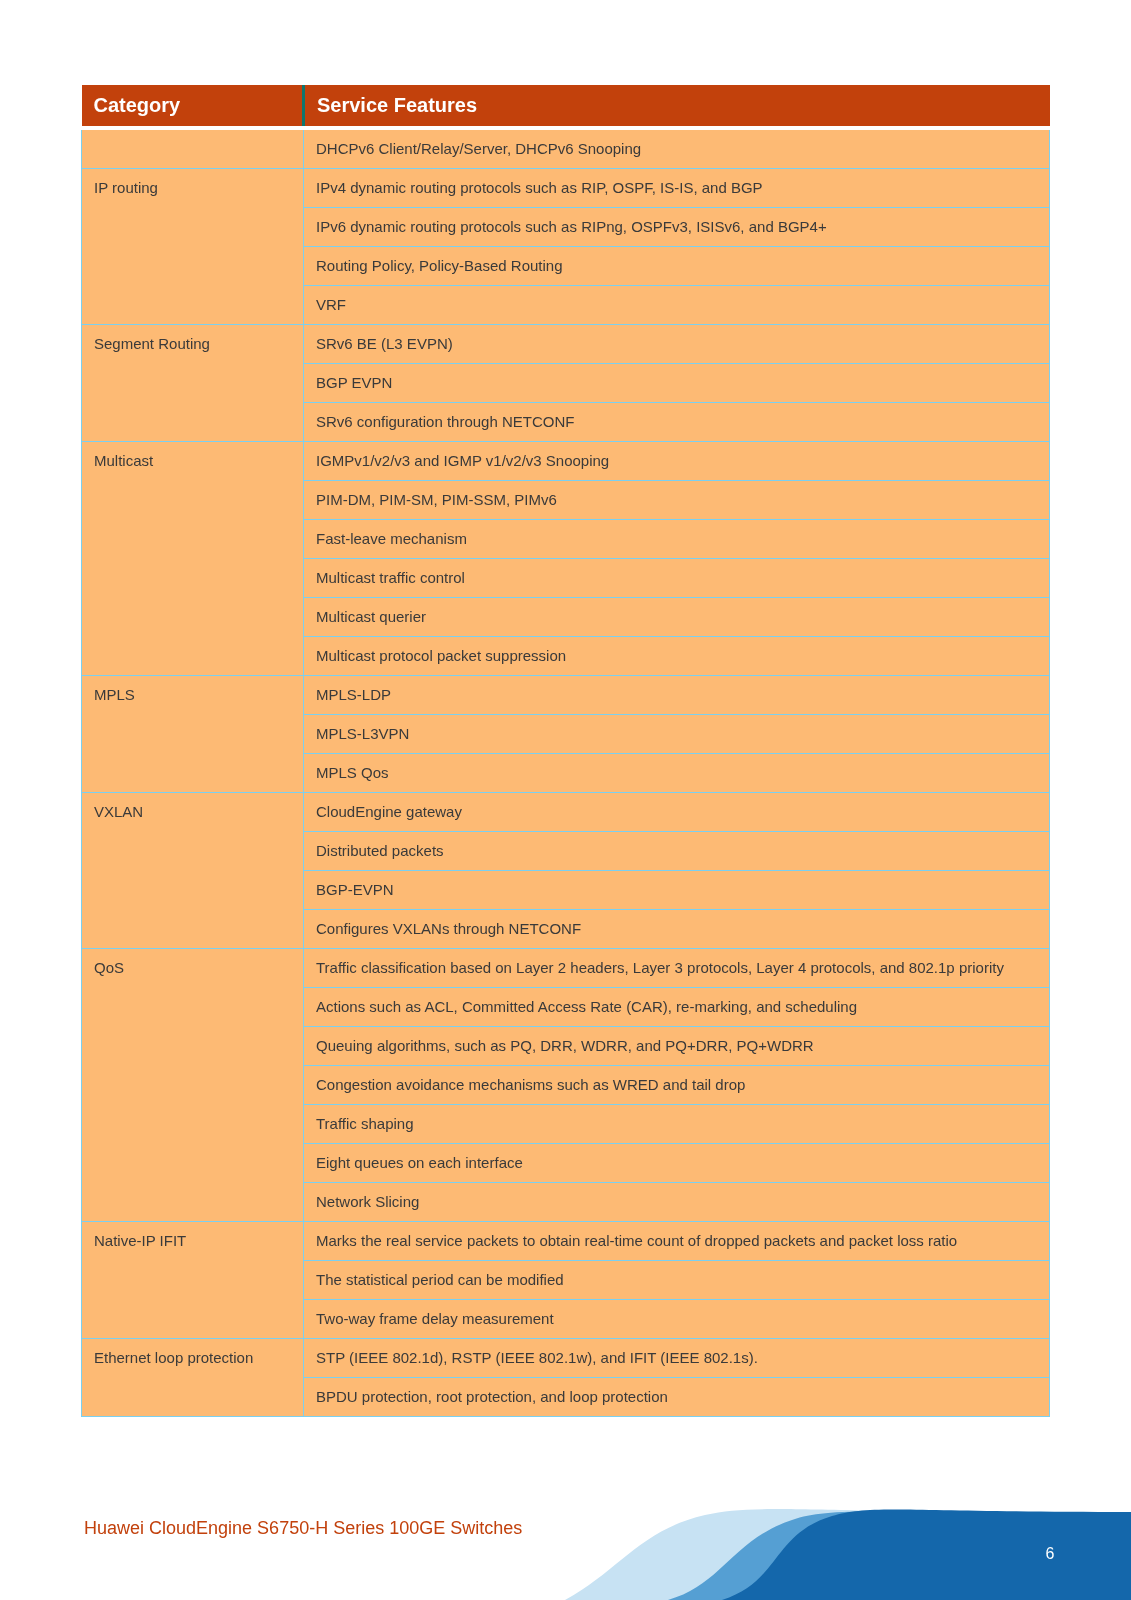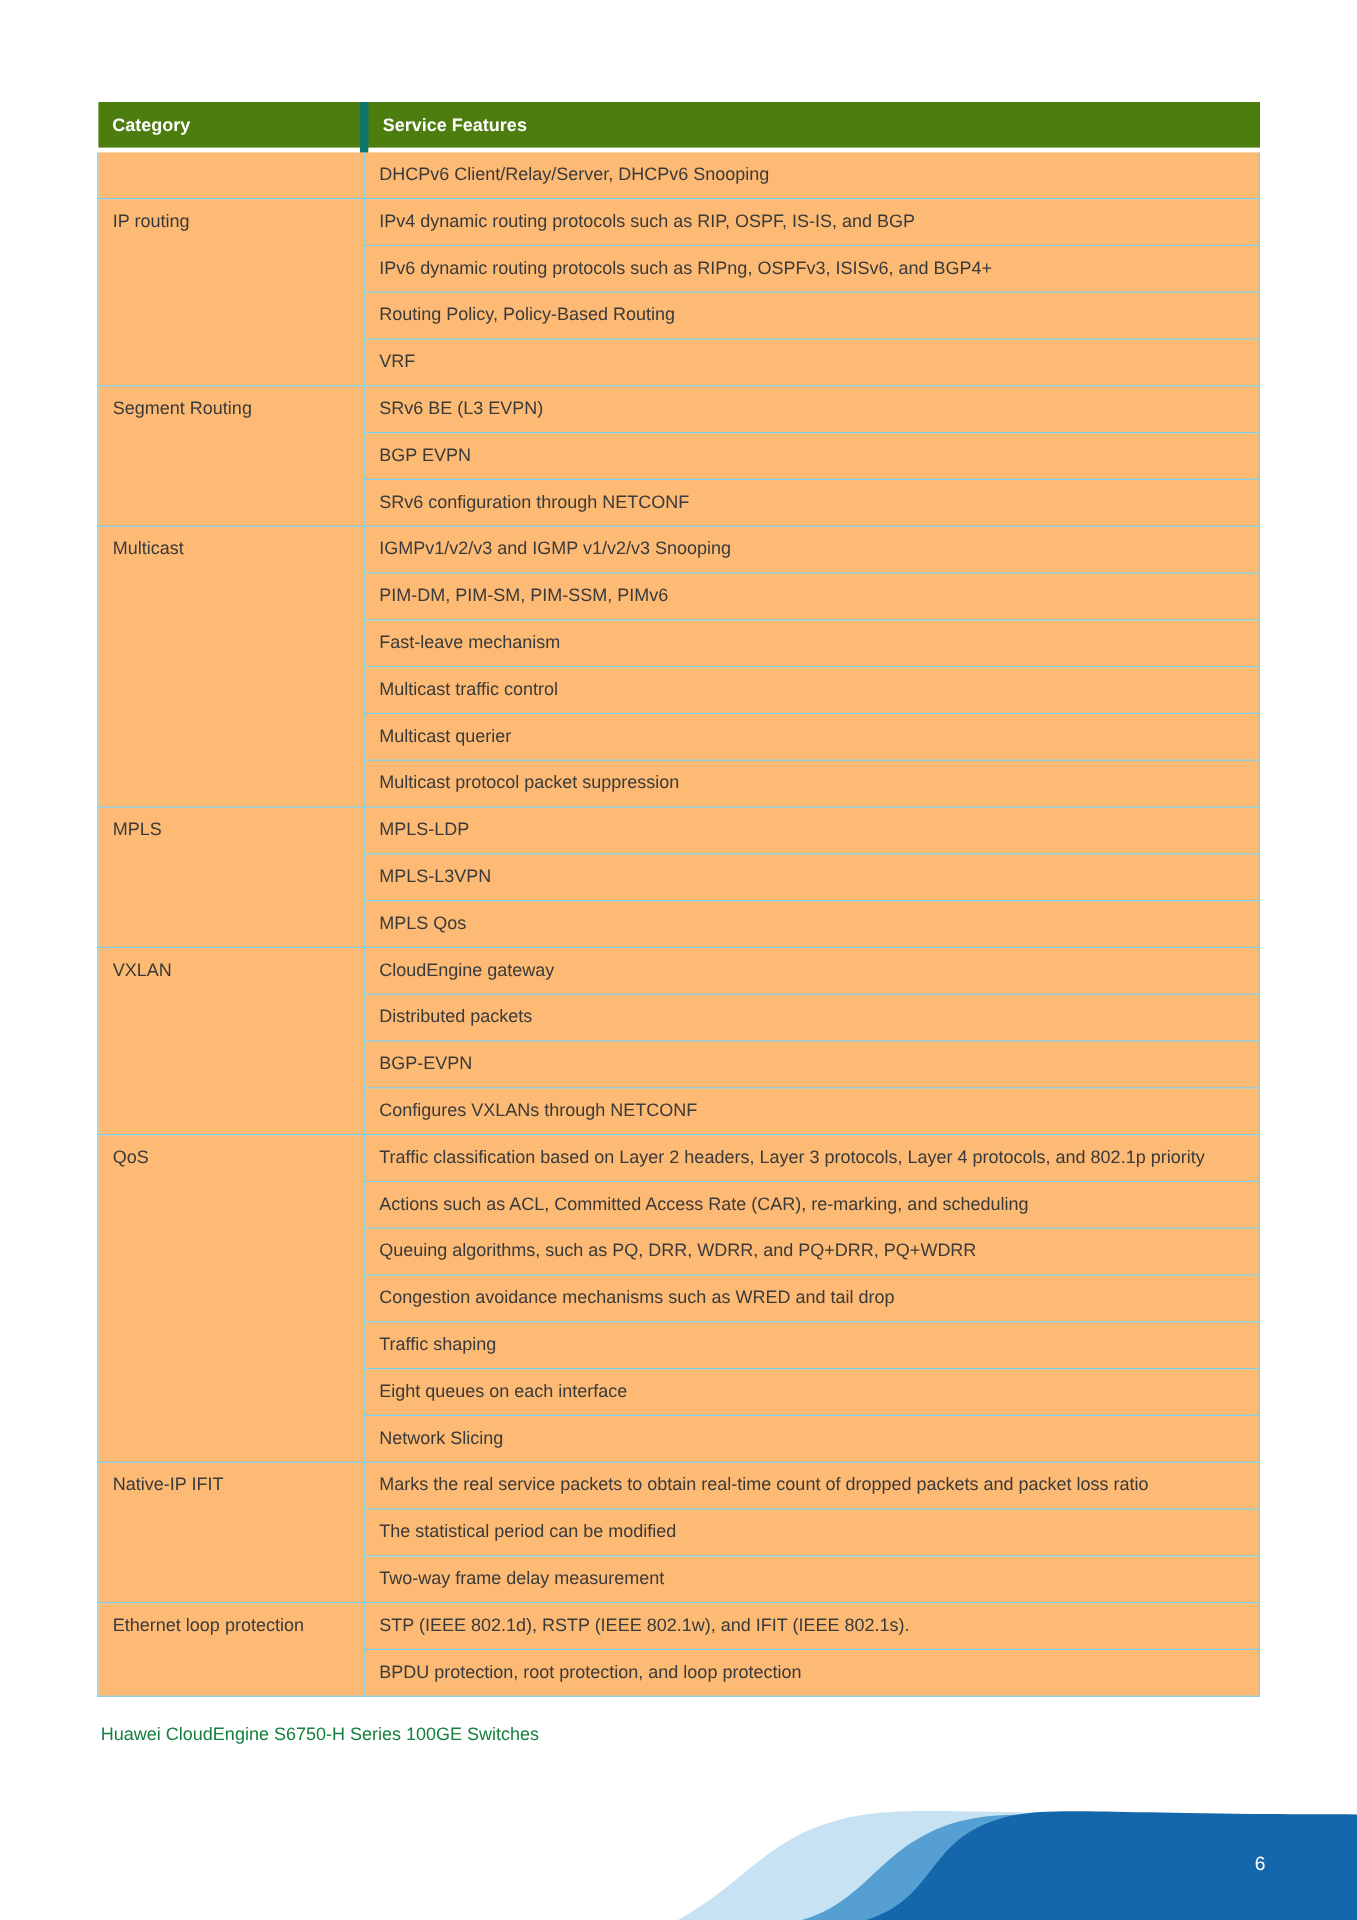--- a/index.html
+++ b/index.html
@@ -21,47 +21,47 @@
     position: absolute;
     left: 81px; top: 85px;
     width: 969px;
     border-collapse: collapse;
     table-layout: fixed;
     font-size: 15px;
     color: #3a3a3a;
   }
   table.features-table col.c-cat { width: 222px; }
   table.features-table th {
-    background: #4d7c0f;
+    background: #c2410c;
     color: #ffffff;
-    font-size: 15px;
+    font-size: 20px;
     font-weight: bold;
     text-align: left;
     padding: 9px 12px;
     height: 20px;
     border: none;
     border-bottom: 4px solid #ffffff;
   }
-  table.features-table th.features-h { border-left: 7px solid #0f766e; }
+  table.features-table th.features-h { border-left: 3px solid #0f766e; }
   table.features-table td {
     border: 1.5px solid #7bd0f0;
     padding: 9px 12px;
     line-height: 20px;
     vertical-align: top;
     background: #fdba74;
   }
   table.features-table tbody tr.first-row td { border-top: none; }
 
   
   .footer-title {
     position: absolute;
-    left: 84px; top: 1435px;
-    font-size: 15px;
+    left: 84px; top: 1518px;
+    font-size: 18px;
     line-height: 21px;
-    color: #15803d;
+    color: #c2410c;
   }
   .footer-wave {
     position: absolute;
     left: 0; top: 1500px;
     width: 1131px; height: 100px;
     display: block;
   }
   .page-number {
     position: absolute;
     left: 1030px; top: 1545px;

